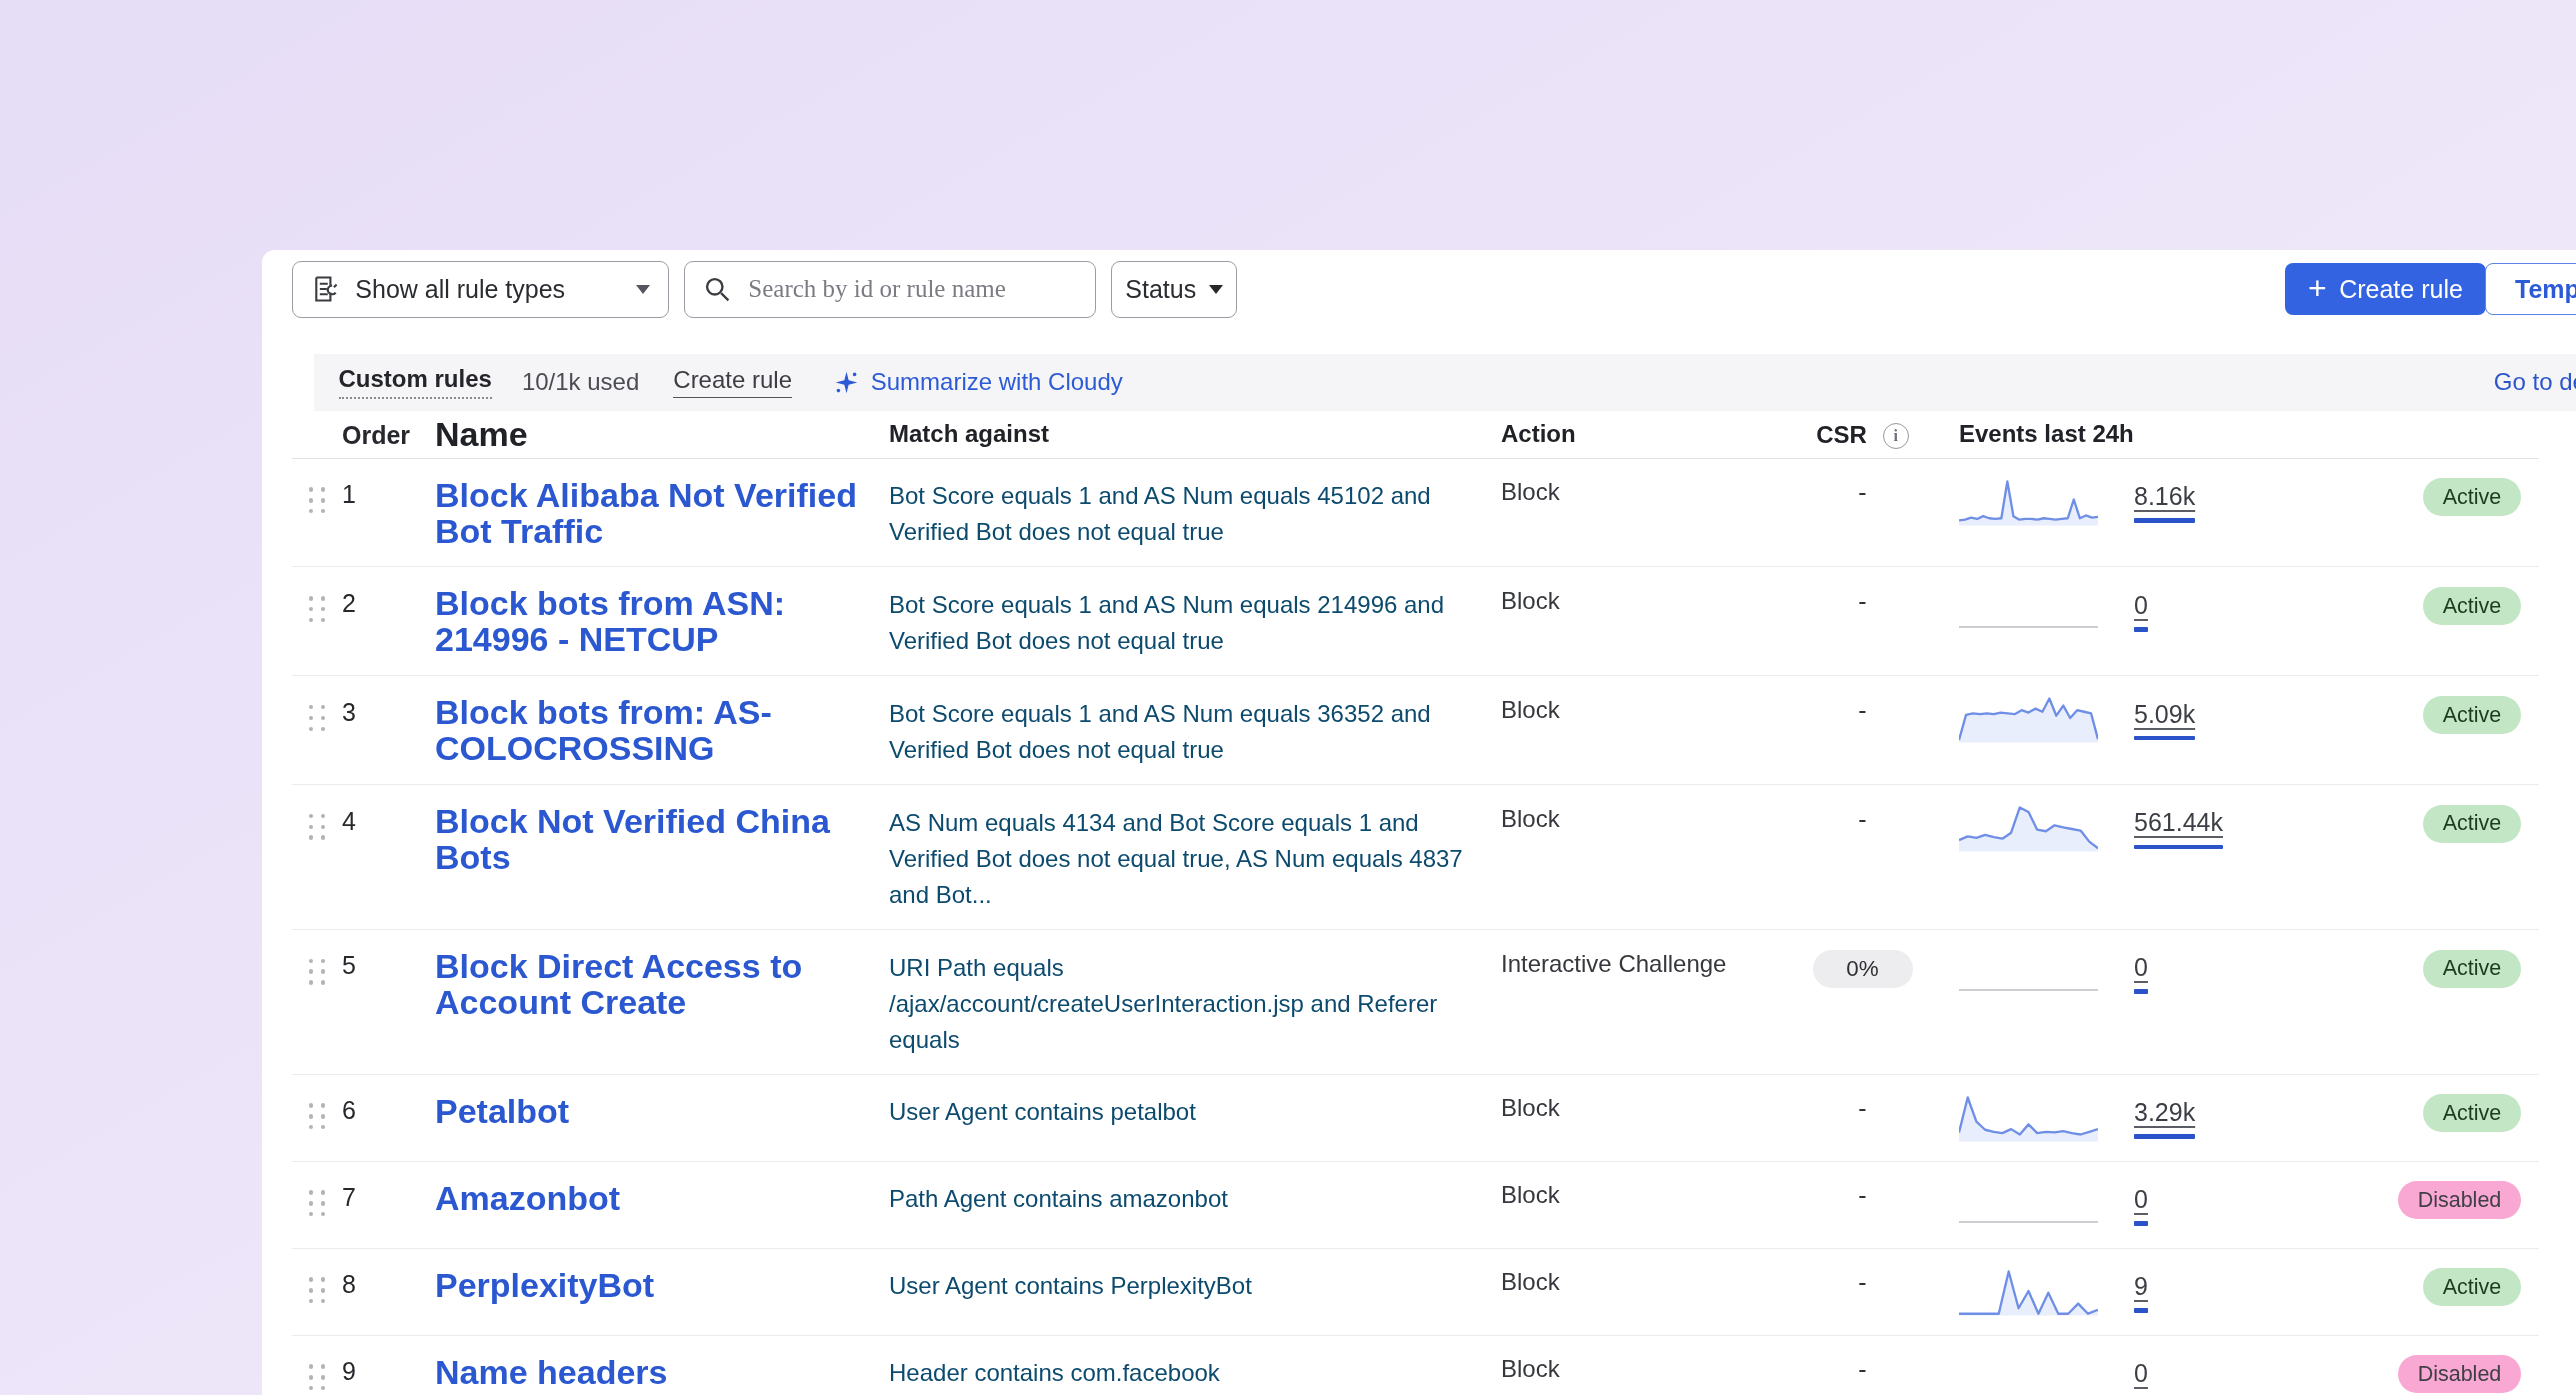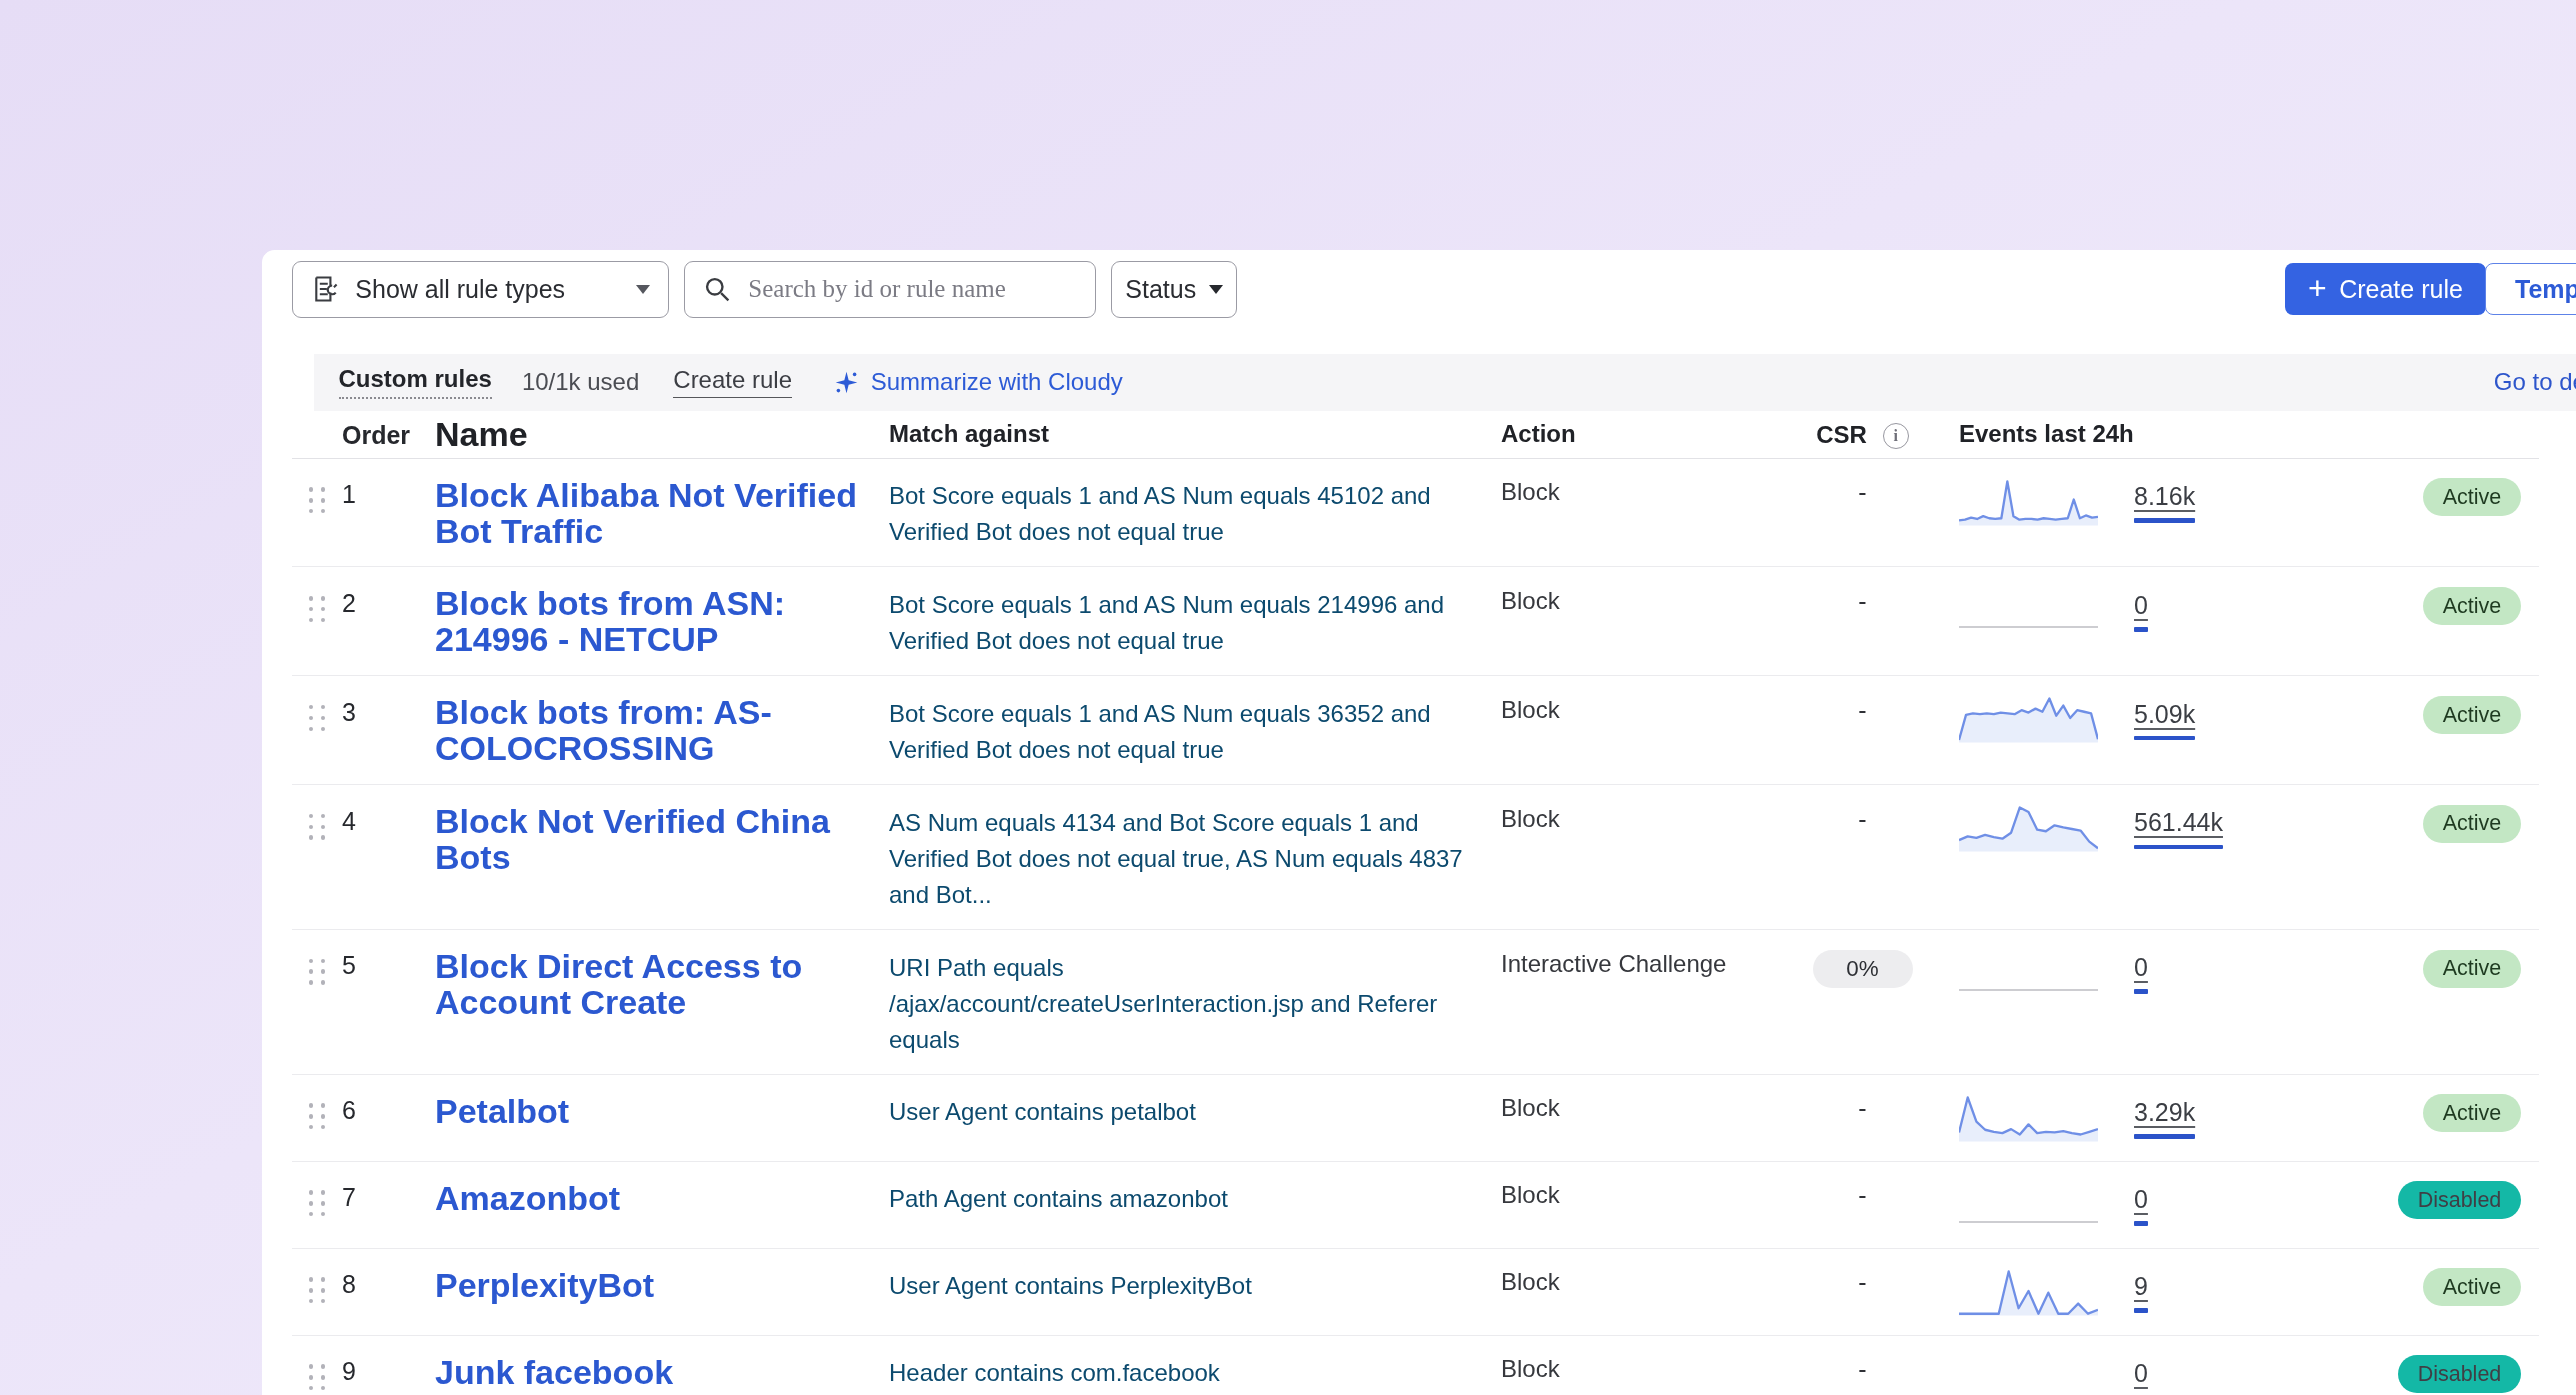--- a/index.html
+++ b/index.html
@@ -83,21 +83,21 @@
     align-items:center;justify-content:center;font-size:22.4px;color:#2d2f34;}
   .sparkwrap{width:139px;height:52px;flex:0 0 auto;}
   .flatline{width:139px;height:43px;border-bottom:2.7px solid #cdcdd1;box-sizing:border-box;}
   .count{
     display:inline-block;margin-left:36px;margin-top:5.4px;font-size:25px;color:#3b3e44;cursor:pointer;
     text-decoration:underline;text-decoration-color:#5a5d63;text-underline-offset:5.4px;
   }
   .count::after{content:'';display:block;height:4.5px;background:#2b53c9;margin-top:7.2px;border-radius:0.9px;}
   .badge{height:38px;display:inline-flex;align-items:center;padding:0 19.7px;border-radius:20.6px;font-size:21.5px;}
   .badge.active{background:#c3e7c4;color:#1e3a20;}
-  .badge.disabled{background:#14b8a6;color:#3f3f45;}
+  .badge.disabled{background:#f9a8d4;color:#3f3f45;}
   svg{display:block;}
 </style>
 </head>
 <body>
 
 <div class="panel">
 
   <div class="toolbar">
     <div class="ctrl ctrl-select">
       <span class="tool-icon">
@@ -425,21 +425,21 @@
       <span class="dots">
               <i></i>
               <i></i>
               <i></i>
               <i></i>
               <i></i>
               <i></i>
             </span>
     </div>
     <div class="col-order">9</div>
-    <div class="col-name"><span class="name-link">Junk facebook</span></div>
+    <div class="col-name"><span class="name-link">Name headers</span></div>
     <div class="col-match">Header contains com.facebook</div>
     <div class="col-action">Block</div>
     <div class="col-csr">
       <span class="csr-dash">-</span>
 
     </div>
     <div class="col-events">
       <span class="sparkwrap">
               <div class="flatline"></div>
             </span>

